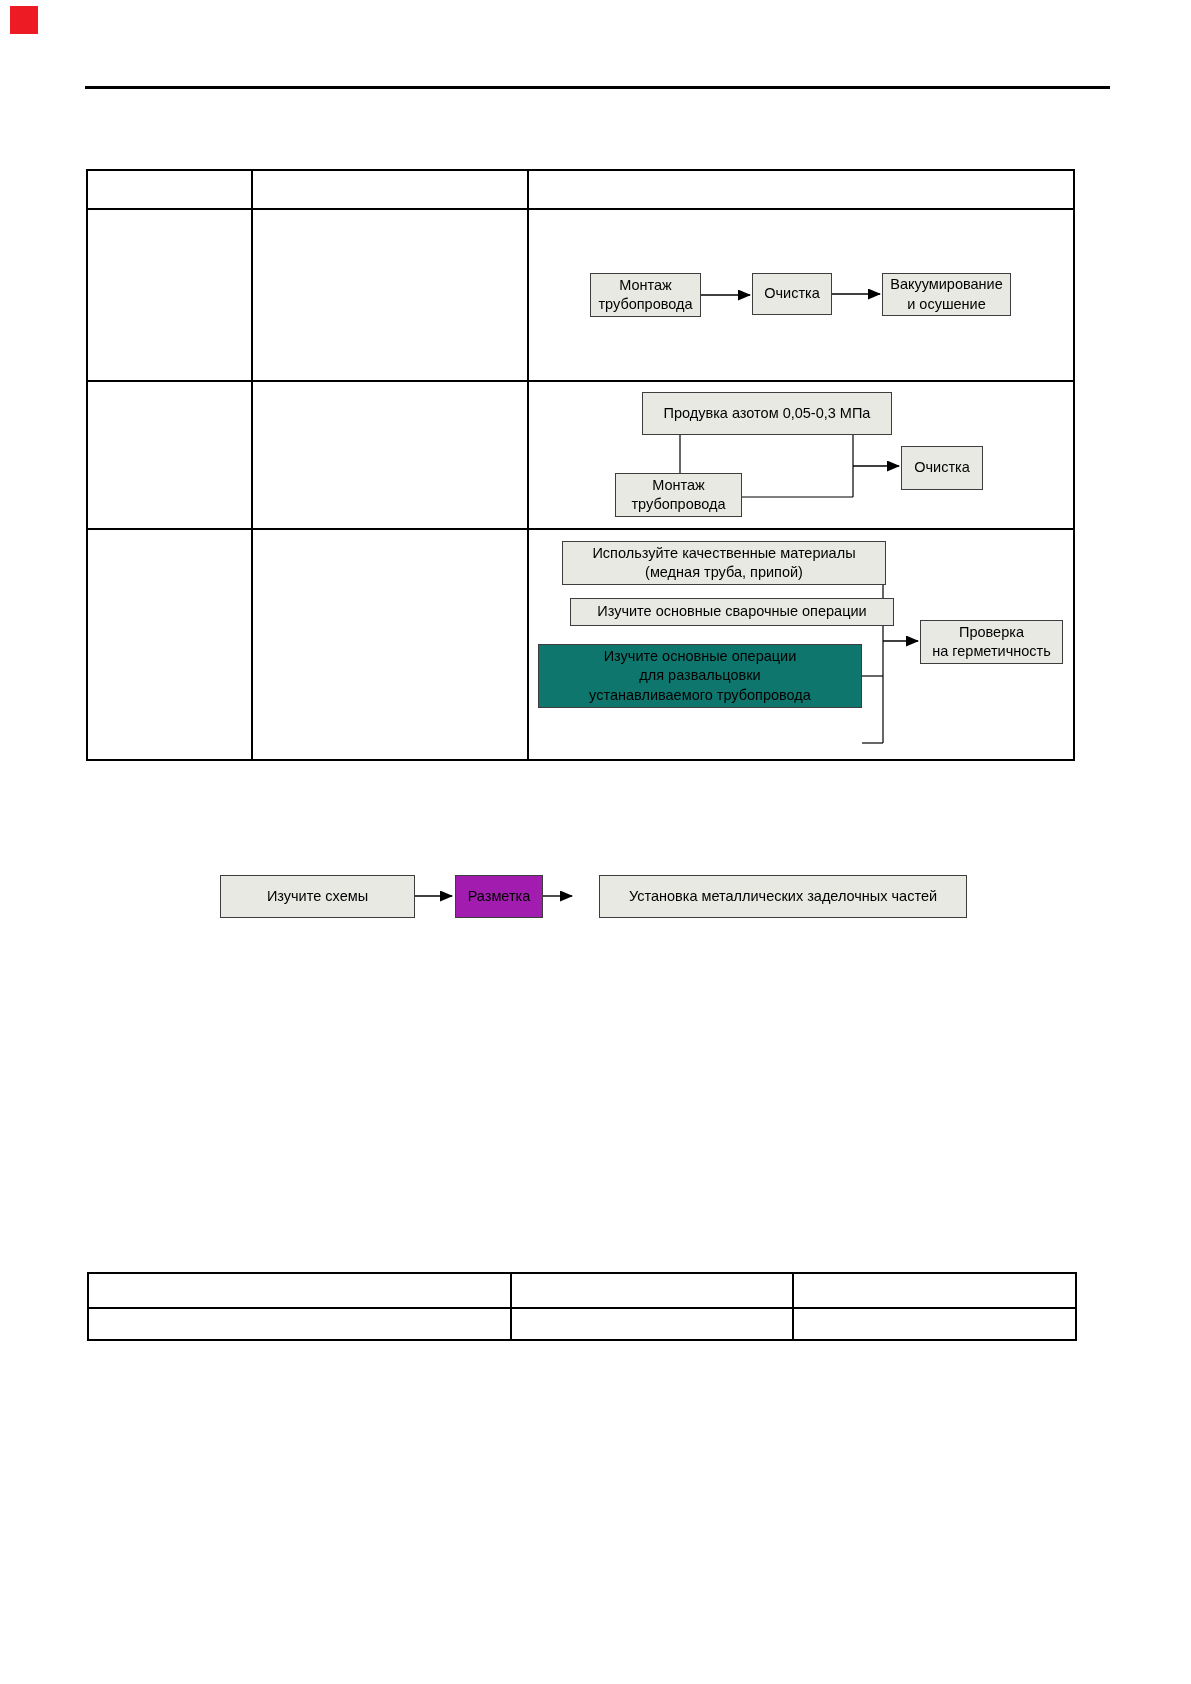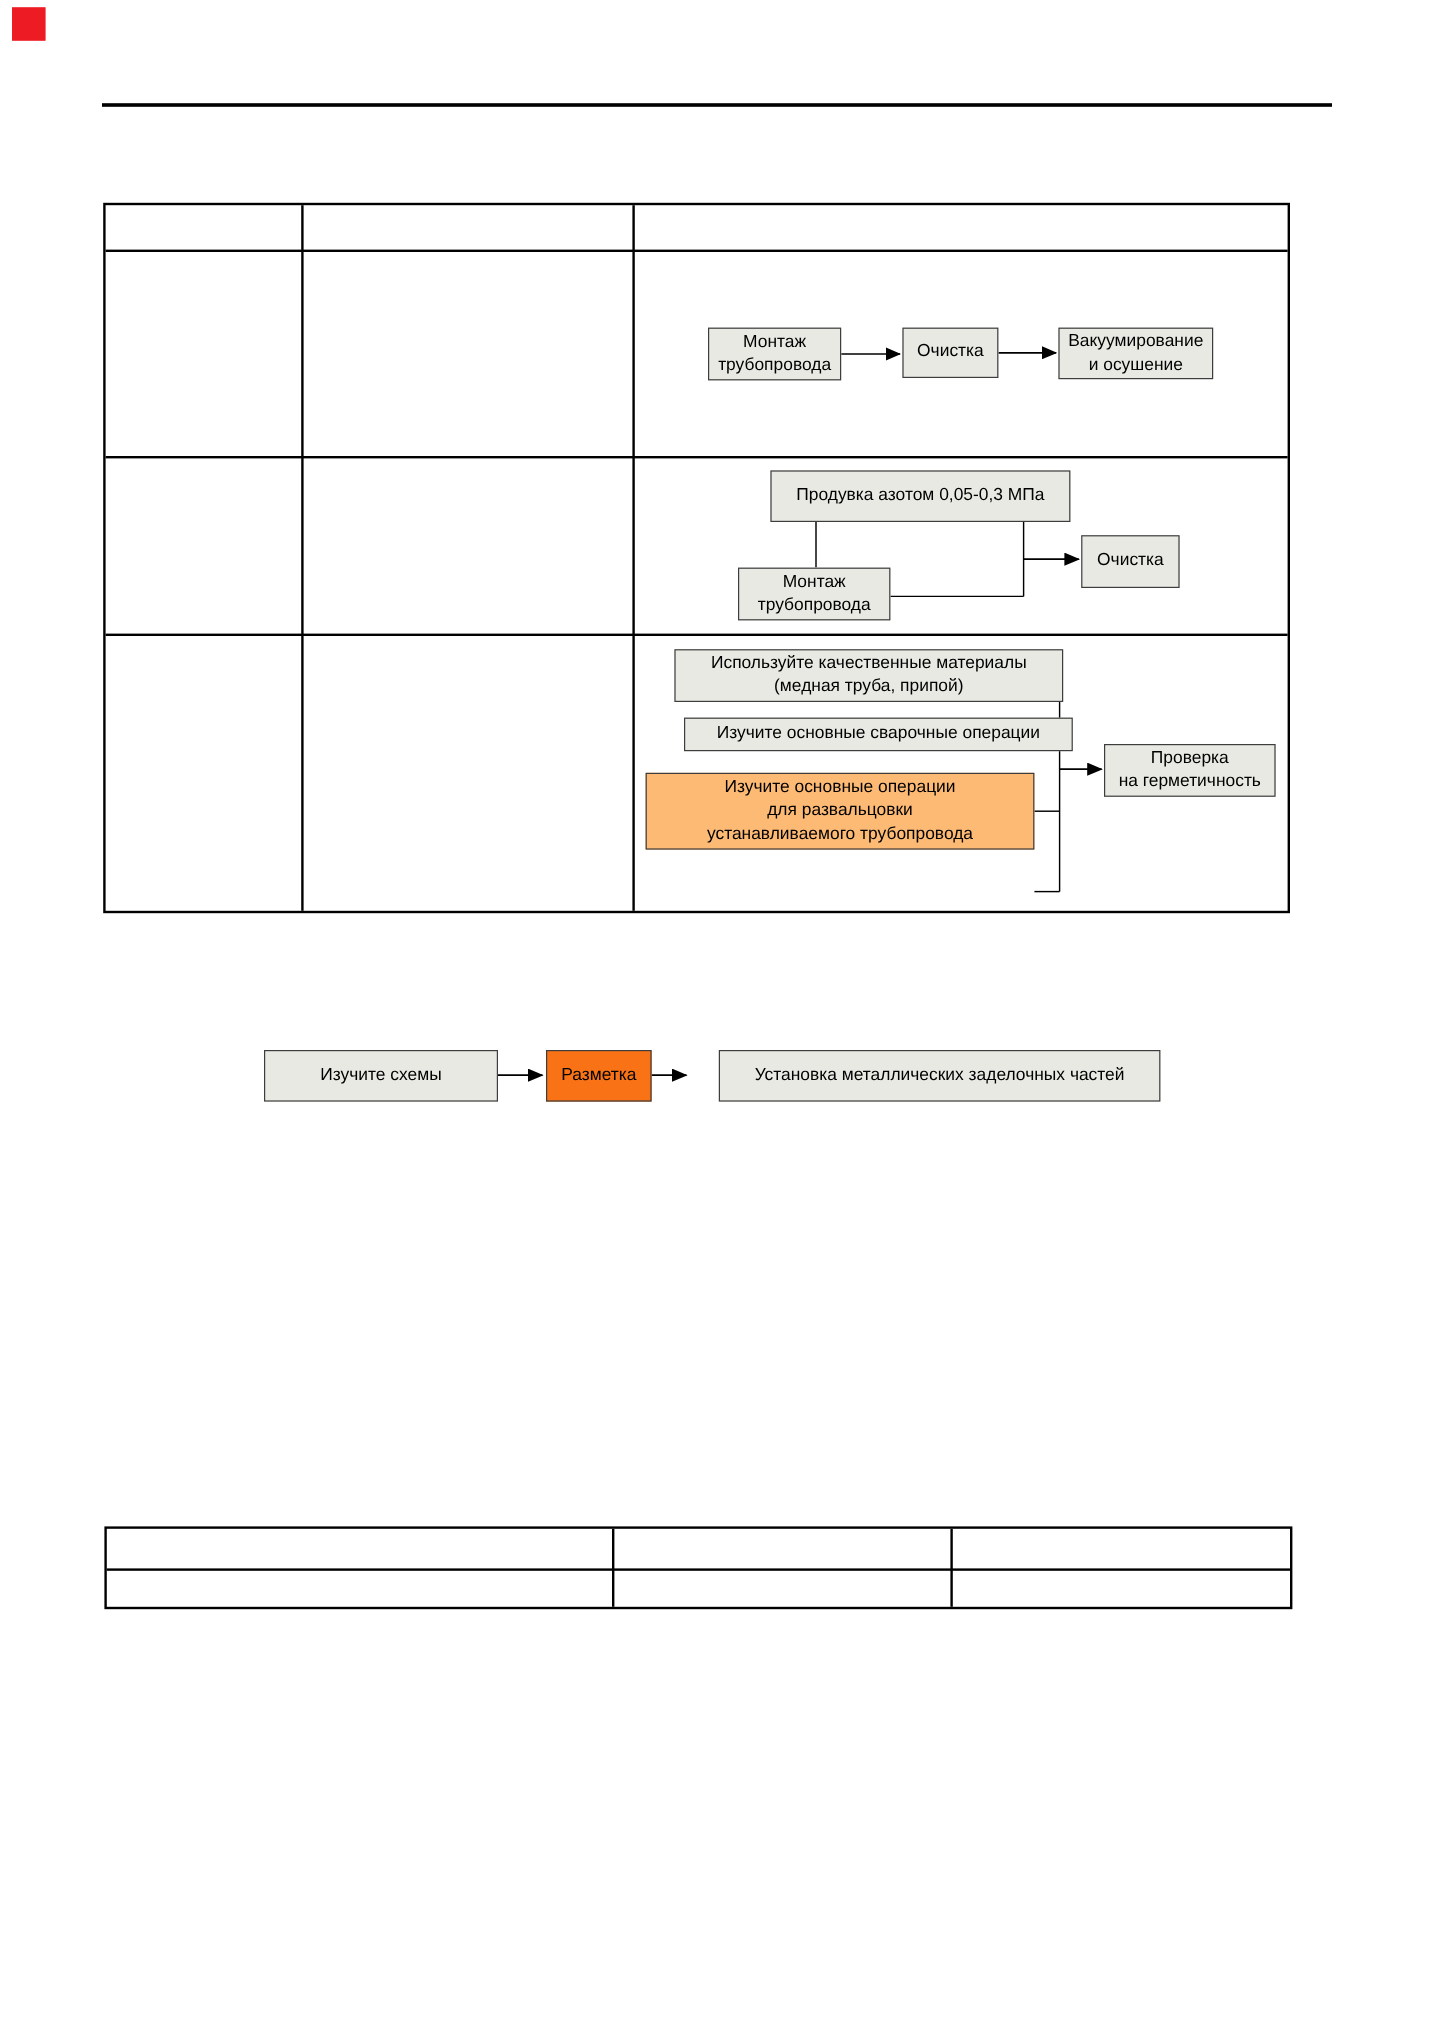--- a/index.html
+++ b/index.html
@@ -73,28 +73,28 @@
 и осушение</div>
 
   <div class="fbox" style="left: 615px; top: 392px; width: 250px; height: 43px; background: rgb(233, 233, 228); border-color: rgb(61, 61, 61); margin-left: 27px;">Продувка азотом 0,05-0,3 МПа</div>
   <div class="fbox" style="left: 615px; top: 473px; width: 127px; height: 44px; background: rgb(233, 233, 228); border-color: rgb(61, 61, 61);">Монтаж
 трубопровода</div>
   <div class="fbox" style="left: 901px; top: 446px; width: 82px; height: 44px; background: rgb(233, 233, 228); border-color: rgb(61, 61, 61);">Очистка</div>
 
   <div class="fbox" style="left: 538px; top: 541px; width: 324px; height: 44px; background: rgb(233, 233, 228); border-color: rgb(61, 61, 61); margin-left: 24px;">Используйте качественные материалы
 (медная труба, припой)</div>
   <div class="fbox" style="left: 570px; top: 598px; width: 324px; height: 28px; background: rgb(233, 233, 228); border-color: rgb(61, 61, 61);">Изучите основные сварочные операции</div>
-  <div class="fbox" style="left: 538px; top: 644px; width: 324px; height: 64px; background: #fdba74; border-color: rgb(61, 61, 61);">Изучите основные операции
+  <div class="fbox" style="left: 538px; top: 644px; width: 324px; height: 64px; background: #0f766e; border-color: rgb(61, 61, 61);">Изучите основные операции
 для развальцовки
 устанавливаемого трубопровода</div>
   <div class="fbox" style="left: 920px; top: 620px; width: 143px; height: 44px; background: rgb(233, 233, 228); border-color: rgb(61, 61, 61);">Проверка
 на герметичность</div>
 
   <div class="fbox" style="left: 220px; top: 875px; width: 195px; height: 43px; background: rgb(233, 233, 228); border-color: rgb(61, 61, 61);">Изучите схемы</div>
-  <div class="fbox" style="left: 455px; top: 875px; width: 88px; height: 43px; background: #f97316; border-color: rgb(61, 61, 61);">Разметка</div>
+  <div class="fbox" style="left: 455px; top: 875px; width: 88px; height: 43px; background: #a21caf; border-color: rgb(61, 61, 61);">Разметка</div>
   <div class="fbox" style="left: 575px; top: 875px; width: 368px; height: 43px; background: rgb(233, 233, 228); border-color: rgb(61, 61, 61); margin-left: 24px;">Установка металлических заделочных частей</div>
 
   <div class="tframe" style="left:87px;top:1272px;width:986px;height:65px;">
     <div class="vline" style="left:421px;"></div>
     <div class="vline" style="left:703px;"></div>
     <div class="hline" style="top:33px;"></div>
   </div>
 
 </div>
 

